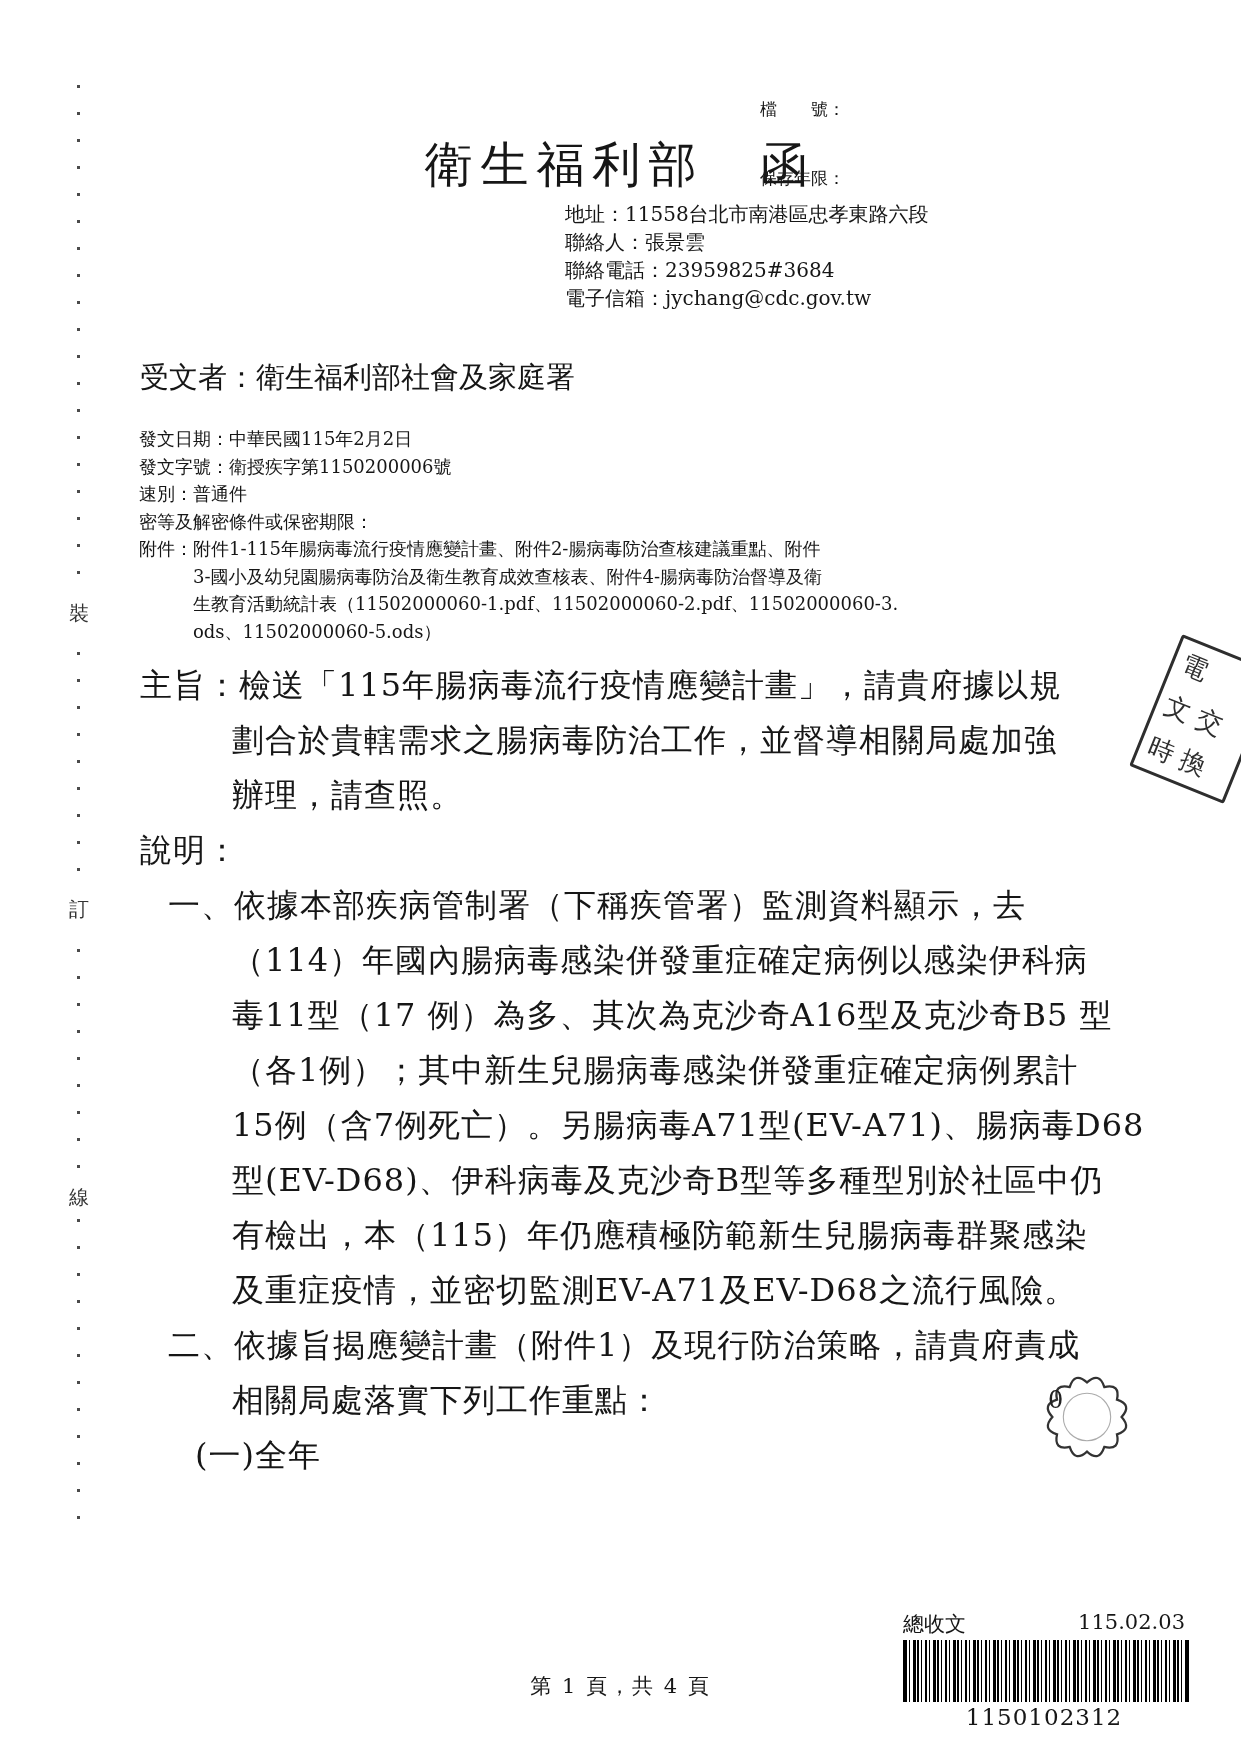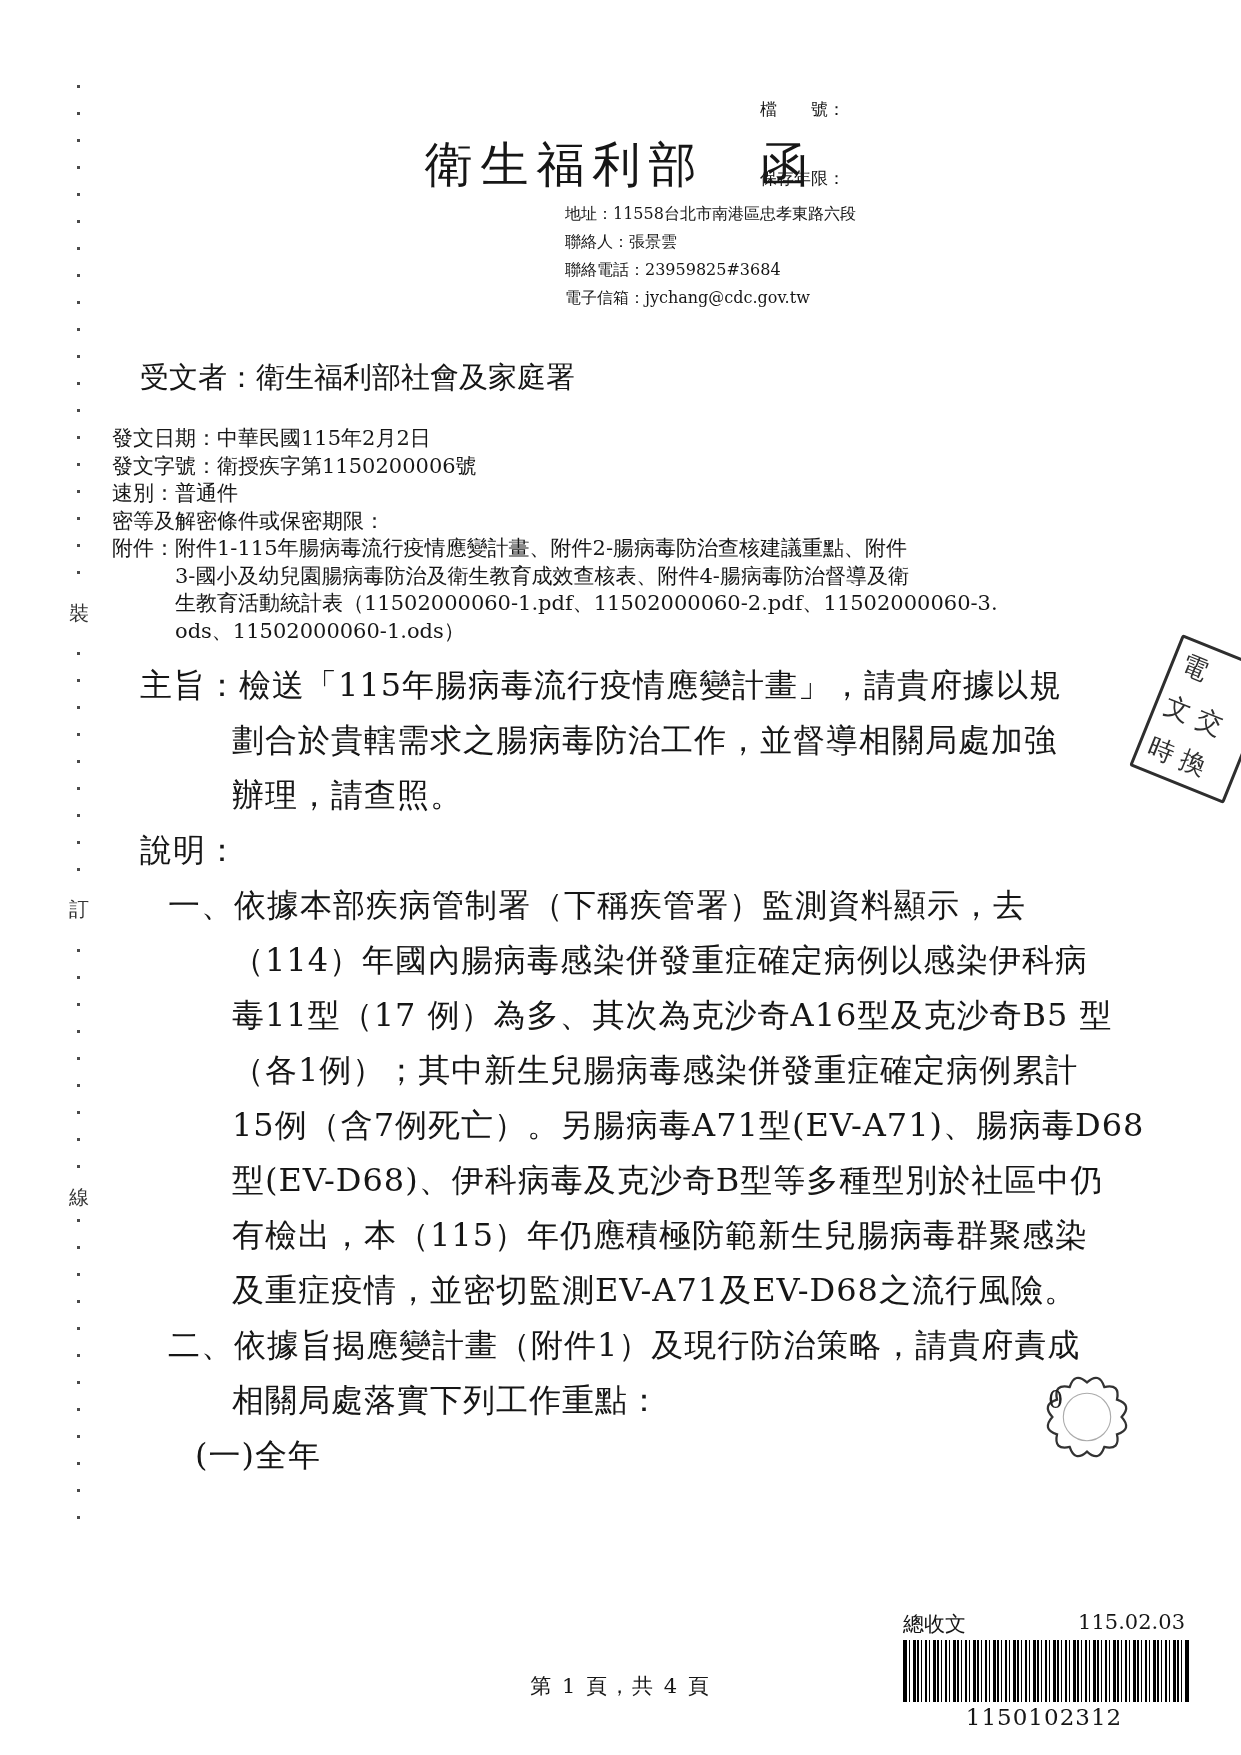--- a/index.html
+++ b/index.html
@@ -9,25 +9,25 @@
     background:#ffffff;
     color:#161616;
     font-family:"DejaVu Serif","Liberation Serif",serif;
     overflow:hidden;
   }
   
   .file-block{position:absolute;left:760px;top:52px;font-size:17px;line-height:23px;white-space:pre;}
   
   .doc-title{position:absolute;left:0;top:133px;width:100%;text-align:center;font-size:48px;letter-spacing:8px;white-space:pre;}
   
-  .sender-block{position:absolute;left:565px;top:200px;font-size:16px;line-height:28px;white-space:nowrap;}
+  .sender-block{position:absolute;left:565px;top:200px;font-size:20px;line-height:28px;white-space:nowrap;}
   
   .recipient{position:absolute;left:140px;top:358px;font-size:29px;white-space:nowrap;}
   
-  .meta-block{position:absolute;left:112px;top:425px;font-size:21px;line-height:27.5px;white-space:nowrap;}
+  .meta-block{position:absolute;left:139px;top:425px;font-size:18px;line-height:27.5px;white-space:nowrap;}
   .attach-row{display:flex;}
   .attach-row .lbl{flex:0 0 auto;}
   
   .body-block{position:absolute;left:140px;top:658px;font-size:32px;letter-spacing:1px;}
   .bline{height:55px;line-height:55px;white-space:nowrap;}
   .ind-a{padding-left:0;}
   .ind-b{padding-left:28px;}
   .ind-c{padding-left:92px;}
   .ind-d{padding-left:55px;}
   
@@ -96,21 +96,21 @@
     <div>發文日期：中華民國115年2月2日</div>
     <div>發文字號：衛授疾字第1150200006號</div>
     <div>速別：普通件</div>
     <div>密等及解密條件或保密期限：</div>
     <div class="attach-row">
       <span class="lbl">附件：</span>
       <div>
         <div>附件1-115年腸病毒流行疫情應變計畫、附件2-腸病毒防治查核建議重點、附件</div>
         <div>3-國小及幼兒園腸病毒防治及衛生教育成效查核表、附件4-腸病毒防治督導及衛</div>
         <div>生教育活動統計表（11502000060-1.pdf、11502000060-2.pdf、11502000060-3.</div>
-        <div>ods、11502000060-1.ods）</div>
+        <div>ods、11502000060-5.ods）</div>
       </div>
     </div>
   </div>
 
   <div class="body-block">
     <div class="bline ind-a">主旨：檢送「115年腸病毒流行疫情應變計畫」，請貴府據以規</div>
     <div class="bline ind-c">劃合於貴轄需求之腸病毒防治工作，並督導相關局處加強</div>
     <div class="bline ind-c">辦理，請查照。</div>
     <div class="bline ind-a">說明：</div>
     <div class="bline ind-b">一、依據本部疾病管制署（下稱疾管署）監測資料顯示，去</div>

